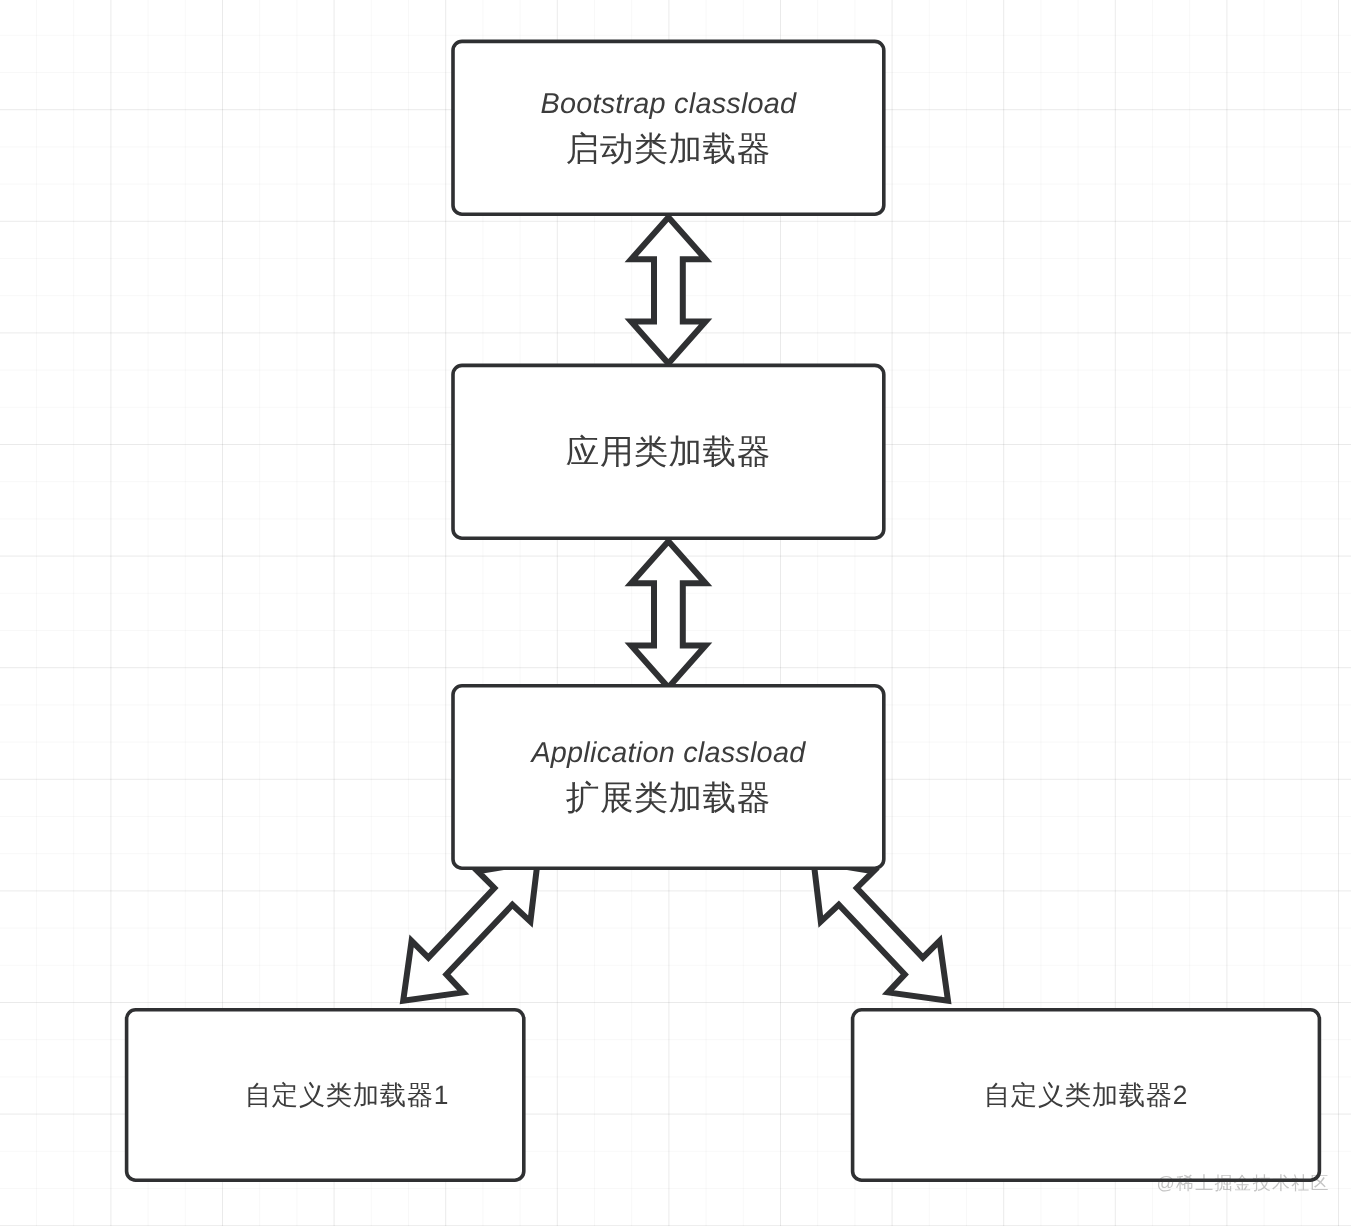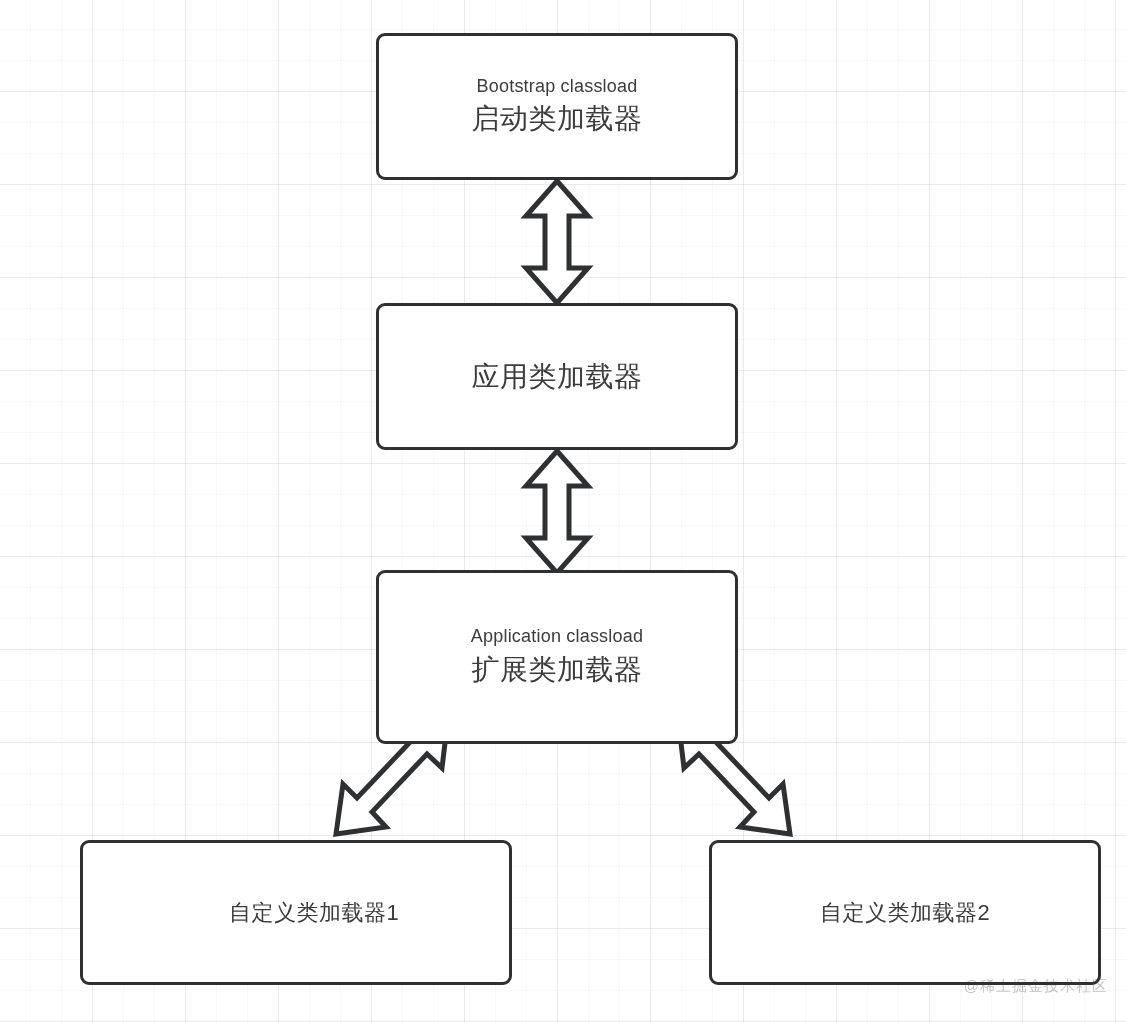--- a/index.html
+++ b/index.html
@@ -35,23 +35,24 @@
     display: flex;
     flex-direction: column;
     align-items: center;
     justify-content: center;
     text-align: center;
     color: #3c3c3c;
     line-height: 1.42;
     z-index: 3;
   }
   .node .line-en {
-    font-size: 18px;
+    font-size: 24px;
     letter-spacing: 0.2px;
     white-space: nowrap;
+    font-style: italic;
   }
   .node .line-zh {
     font-size: 28px;
     letter-spacing: 0.5px;
     white-space: nowrap;
   }
   .node.single .line-zh {
     font-size: 22px;
   }
   .connector {
@@ -100,38 +101,38 @@
   <div class="node" style="left:376px; top:303px; width:362px; height:147px;">
     <div class="line-zh">应用类加载器</div>
   </div>
 
   <div class="connector" style="left:520px; top:448px; width:74px; height:128px;">
     <svg width="74" height="128" viewBox="0 0 74 128">
       <polygon class="arrow-shape" points="37,3 68,38 49,38 49,90 68,90 37,125 6,90 25,90 25,38 6,38"></polygon>
     </svg>
   </div>
 
-  <div class="node" style="left:376px; top:570px; width:362px; height:174px;align-items:center;">
+  <div class="node" style="left:376px; top:570px; width:362px; height:155px;align-items:center;">
     <div class="line-en">Application classload</div>
     <div class="line-zh">扩展类加载器</div>
   </div>
 
   <div class="connector" style="left:330px; top:712px; width:128px; height:132px;">
     <svg width="128" height="132" viewBox="0 0 128 132">
       <polygon class="arrow-shape" points="118,6 112,56 97,42 42,100 56,115 6,122 13,72 27,86 82,28 68,14"></polygon>
     </svg>
   </div>
 
   <div class="connector" style="left:668px; top:712px; width:128px; height:132px;">
     <svg width="128" height="132" viewBox="0 0 128 132">
       <polygon class="arrow-shape" points="10,6 16,56 31,42 86,100 72,115 122,122 115,72 101,86 46,28 60,14"></polygon>
     </svg>
   </div>
 
-  <div class="node single" style="left:80px; top:840px; width:432px; height:145px;padding-left:36px;">
+  <div class="node single" style="left:104px; top:840px; width:334px; height:145px;padding-left:36px;">
     <div class="line-zh">自定义类加载器1</div>
   </div>
 
   <div class="node single" style="left:709px; top:840px; width:392px; height:145px;">
     <div class="line-zh">自定义类加载器2</div>
   </div>
 
   <div id="watermark">@稀土掘金技术社区</div>
 
 </div>

